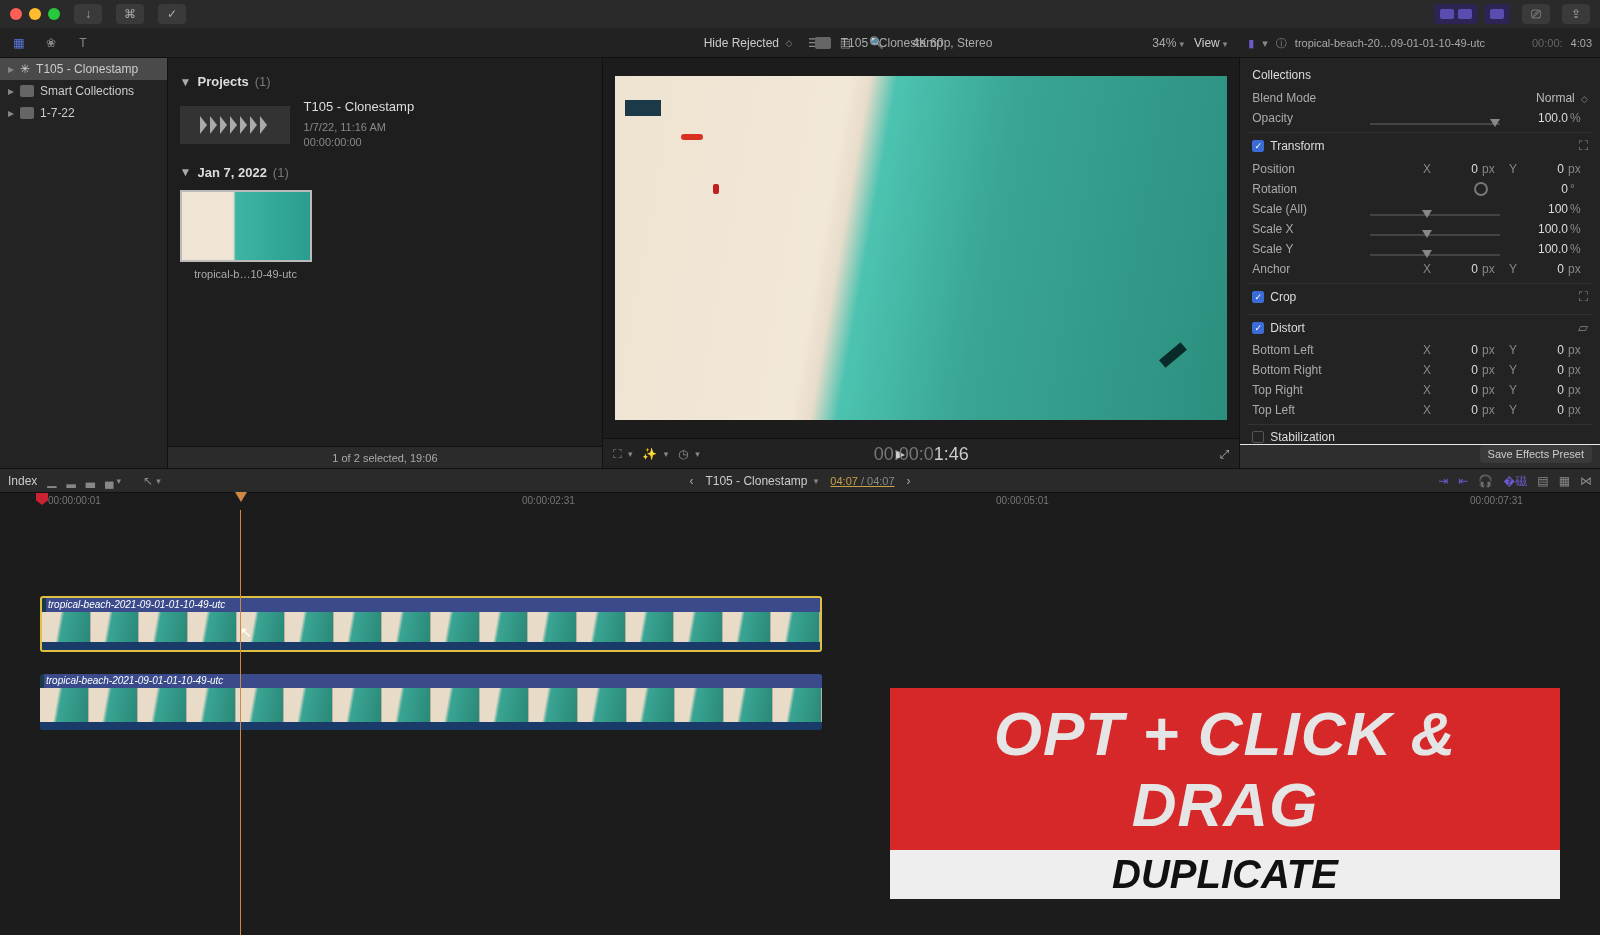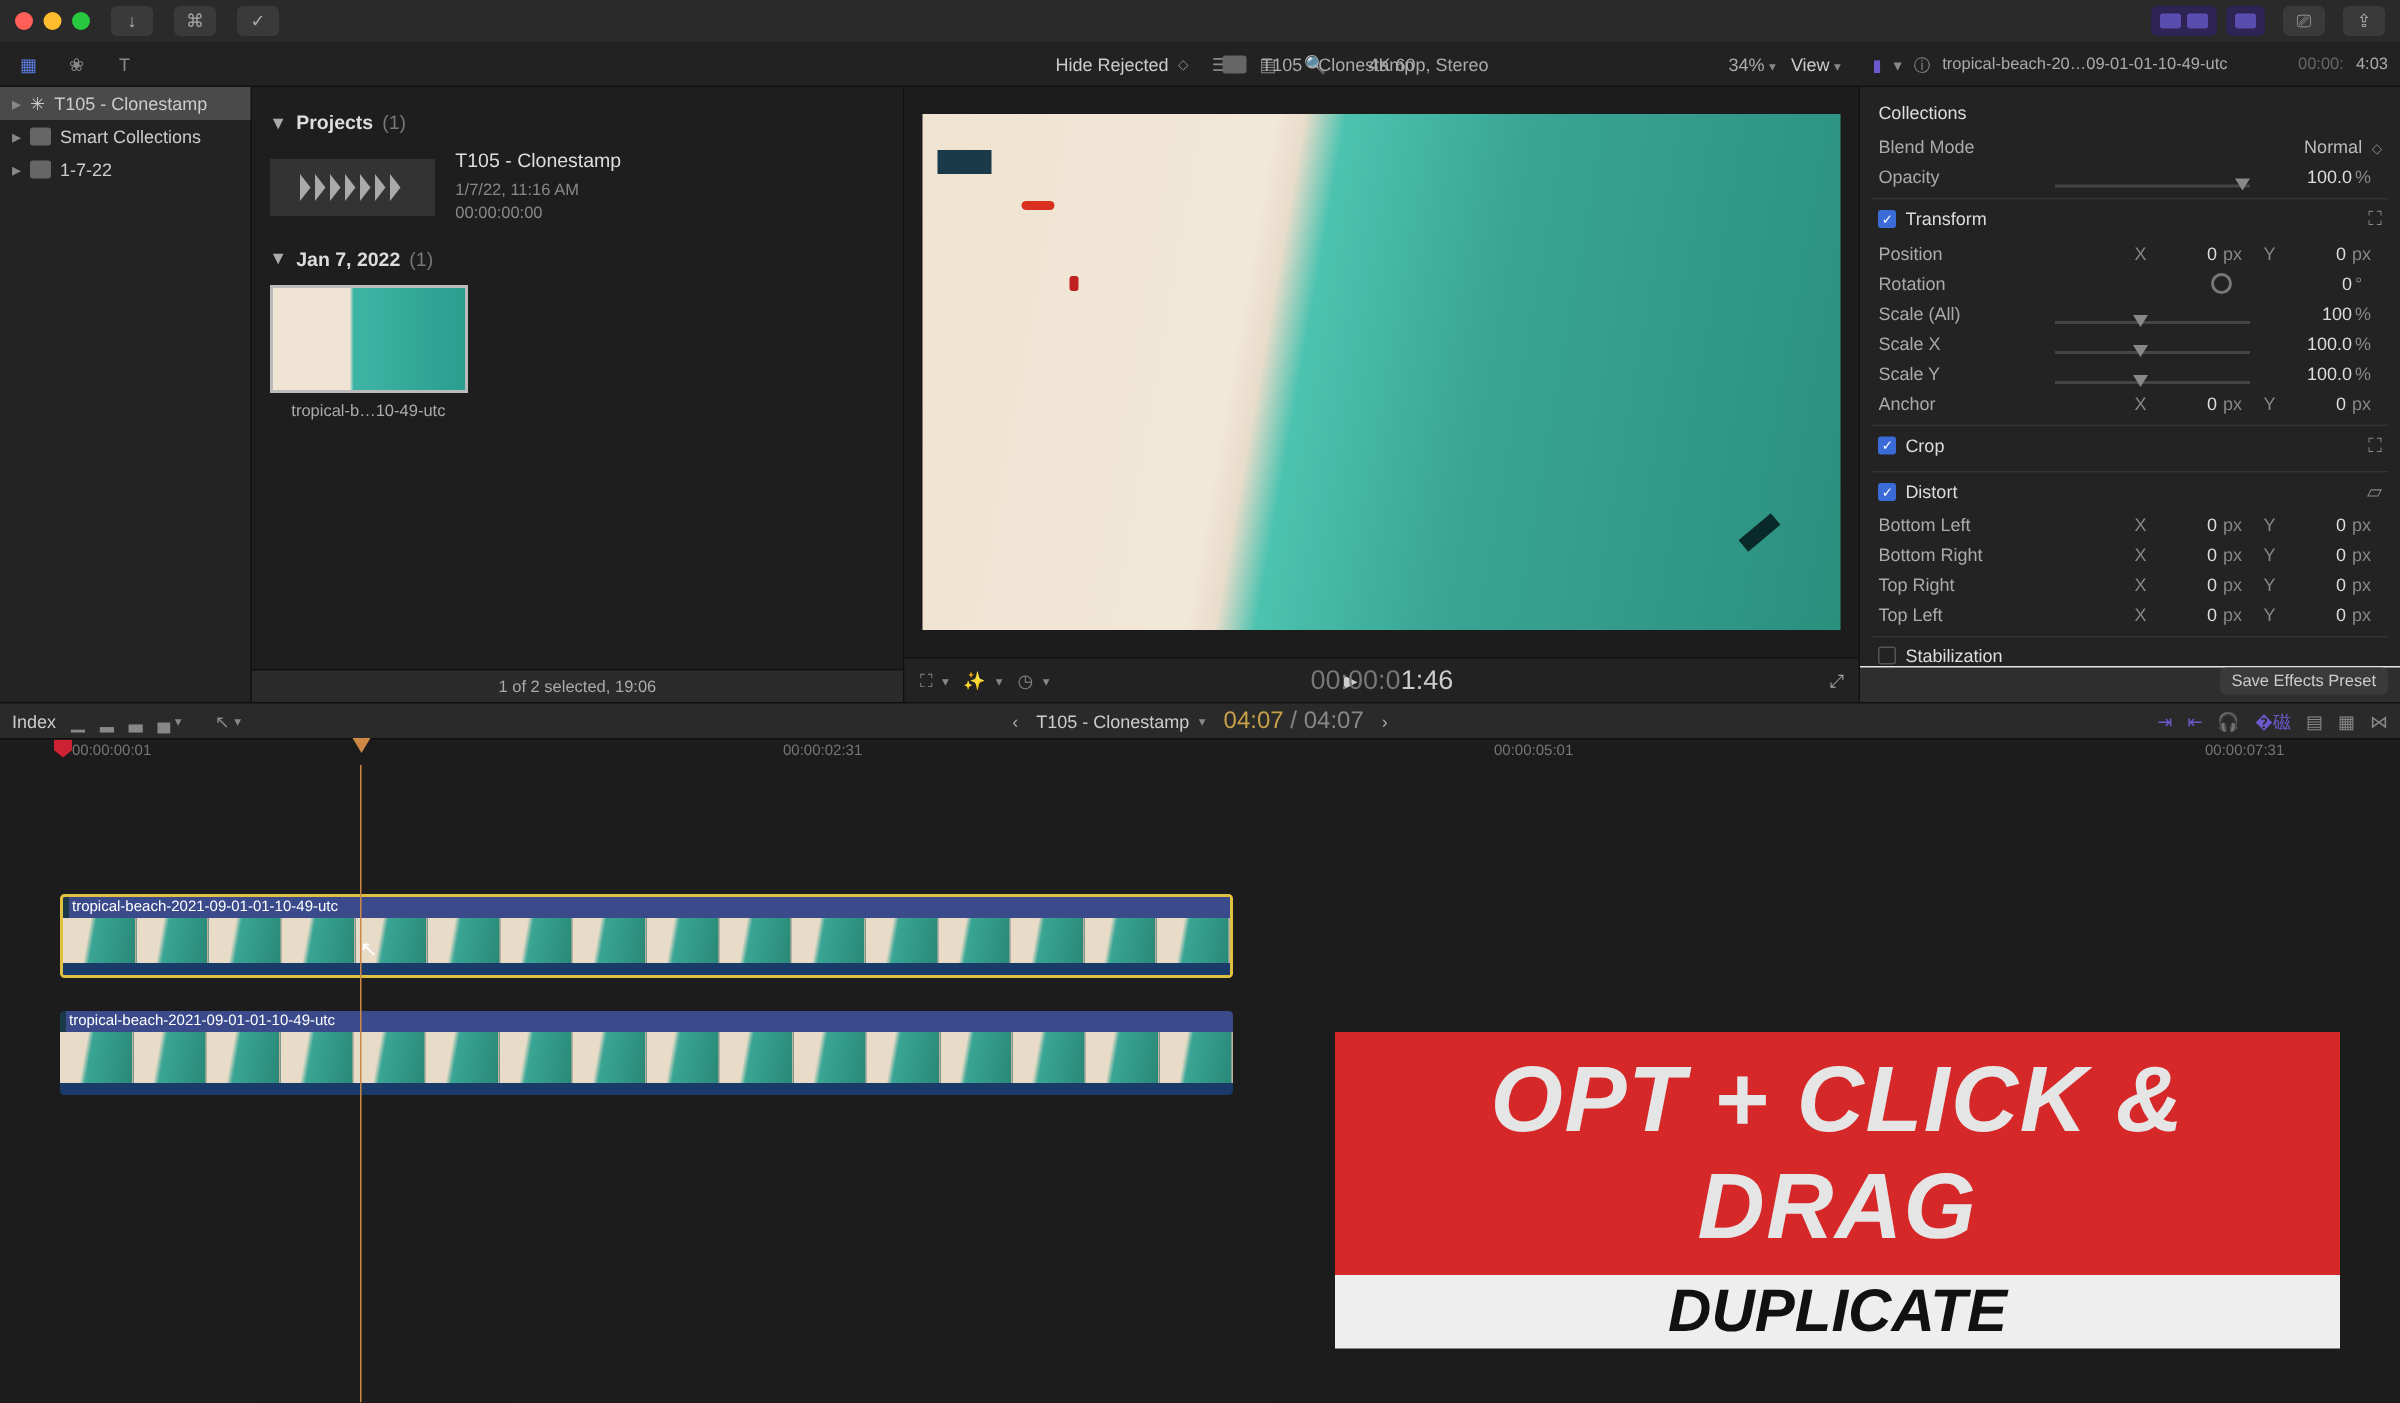--- a/index.html
+++ b/index.html
@@ -69,33 +69,33 @@
 .insp-check { width: 12px; height: 12px; border: 1px solid #555; display: inline-flex; align-items: center; justify-content: center; margin-right: 6px; border-radius: 2px; }
 .insp-check.on { background: #3b6bd6; border-color: #3b6bd6; color: #fff; font-size: 9px; }
 .insp-group-head { display: flex; align-items: center; padding: 5px 4px; font-size: 12px; color: #ddd; border-top: 1px solid #333; margin-top: 4px; }
 .insp-group-head .reset { margin-left: auto; color: #888; font-size: 13px; }
 .insp-footer { height: 24px; background: #2e2e2e; border-top: 1px solid #e5e5e5; display:flex; align-items:flex-start; justify-content:flex-end; padding: 0 8px; }
 .save-preset { background: #3a3a3a; border-radius: 4px; padding: 3px 8px; font-size: 11px; color: #ccc; }
 .tl-bar { height: 24px; background: #2a2a2a; border-top: 1px solid #111; display: flex; align-items: center; padding: 0 8px; gap: 10px; }
 .tl-bar .idx { color: #ccc; font-size: 12px; }
 .tl-bar .center { position: absolute; left: 50%; transform: translateX(-50%); display: flex; align-items: center; gap: 12px; color: #aaa; }
 .tl-bar .center .proj { color: #ccc; }
-.tl-bar .center .time { color: #c8a04a; font-size: 16px; }
+.tl-bar .center .time { color: #c8a04a; font-size: 11px; text-decoration: underline; }
 .tl-bar .right { margin-left: auto; display: flex; gap: 10px; align-items: center; }
 .tl-bar .right .ic { color: #888; }
 .tl-bar .right .ic.on { color: #6a5acd; }
 .ruler { height: 18px; background: #1c1c1c; border-top: 1px solid #111; position: relative; color: #777; font-size: 10px; }
 .ruler .tick { position: absolute; top: 2px; }
 .ruler .marker { position: absolute; left: 36px; top: 0; width: 12px; height: 12px; background: #c23; clip-path: polygon(0 0, 100% 0, 100% 60%, 50% 100%, 0 60%); }
 .timeline { flex: 1; background: #1c1c1c; position: relative; height: 425px; }
 .playhead { position: absolute; top: 0; bottom: 0; width: 1px; background: #c84; left: 240px; z-index: 5; }
 .playhead::before { content:''; position:absolute; top:-18px; left:-5px; width:0; height:0; border-left:6px solid transparent; border-right:6px solid transparent; border-top:10px solid #c84; }
 .clip { position: absolute; height: 56px; background: #1a3a4a; border-radius: 3px; overflow: hidden; }
 .clip.sel { border: 2px solid #e0c040; }
-.clip .name { position: absolute; top: 0; left: 4px; right: 0; height: 14px; background: #3a4a8a; color: #fff; font-size: 10px; line-height: 14px; padding-left: 2px; z-index: 2; overflow: hidden; }
+.clip .name { position: absolute; top: 0; left: 4px; right: 0; height: 14px; background: #3a4a8a; color: #fff; font-size: 10px; line-height: 14px; padding-left: 2px; z-index: 2; overflow: hidden; font-style: italic; }
 .clip .thumbs { position: absolute; top: 14px; left: 0; right: 0; bottom: 8px; display: flex; }
 .clip .thumbs div { flex: 1; background: linear-gradient(100deg, #e8dcc8 0%, #e8dcc8 35%, #3aa594 42%, #2a8878 100%); border-right: 1px solid rgba(0,0,0,0.2); }
 .clip .audio { position: absolute; bottom: 0; left: 0; right: 0; height: 8px; background: #1a3a6a; }
 .cursor { position: absolute; left: 240px; top: 114px; color: #fff; font-size: 14px; z-index: 10; }
 .banner { position: absolute; right: 40px; bottom: 36px; width: 670px; z-index: 20; }
 .banner .red { background: #d62828; color: #e5e5e5; font-family: "Arial Black", Impact, sans-serif; font-weight: 900; font-size: 62px; letter-spacing: 1px; text-align: center; padding: 10px 8px; font-style: italic; }
 .banner .white { background: #eee; color: #111; font-family: "Arial Black", Impact, sans-serif; font-weight: 900; font-size: 40px; text-align: center; padding: 2px 8px; font-style: italic; }
 .view-link { color: #ccc; cursor: pointer; }
 .arrow-dn { font-size: 9px; vertical-align: middle; color: #888; margin-left: 3px; }
 .small-ic { color:#888; }

